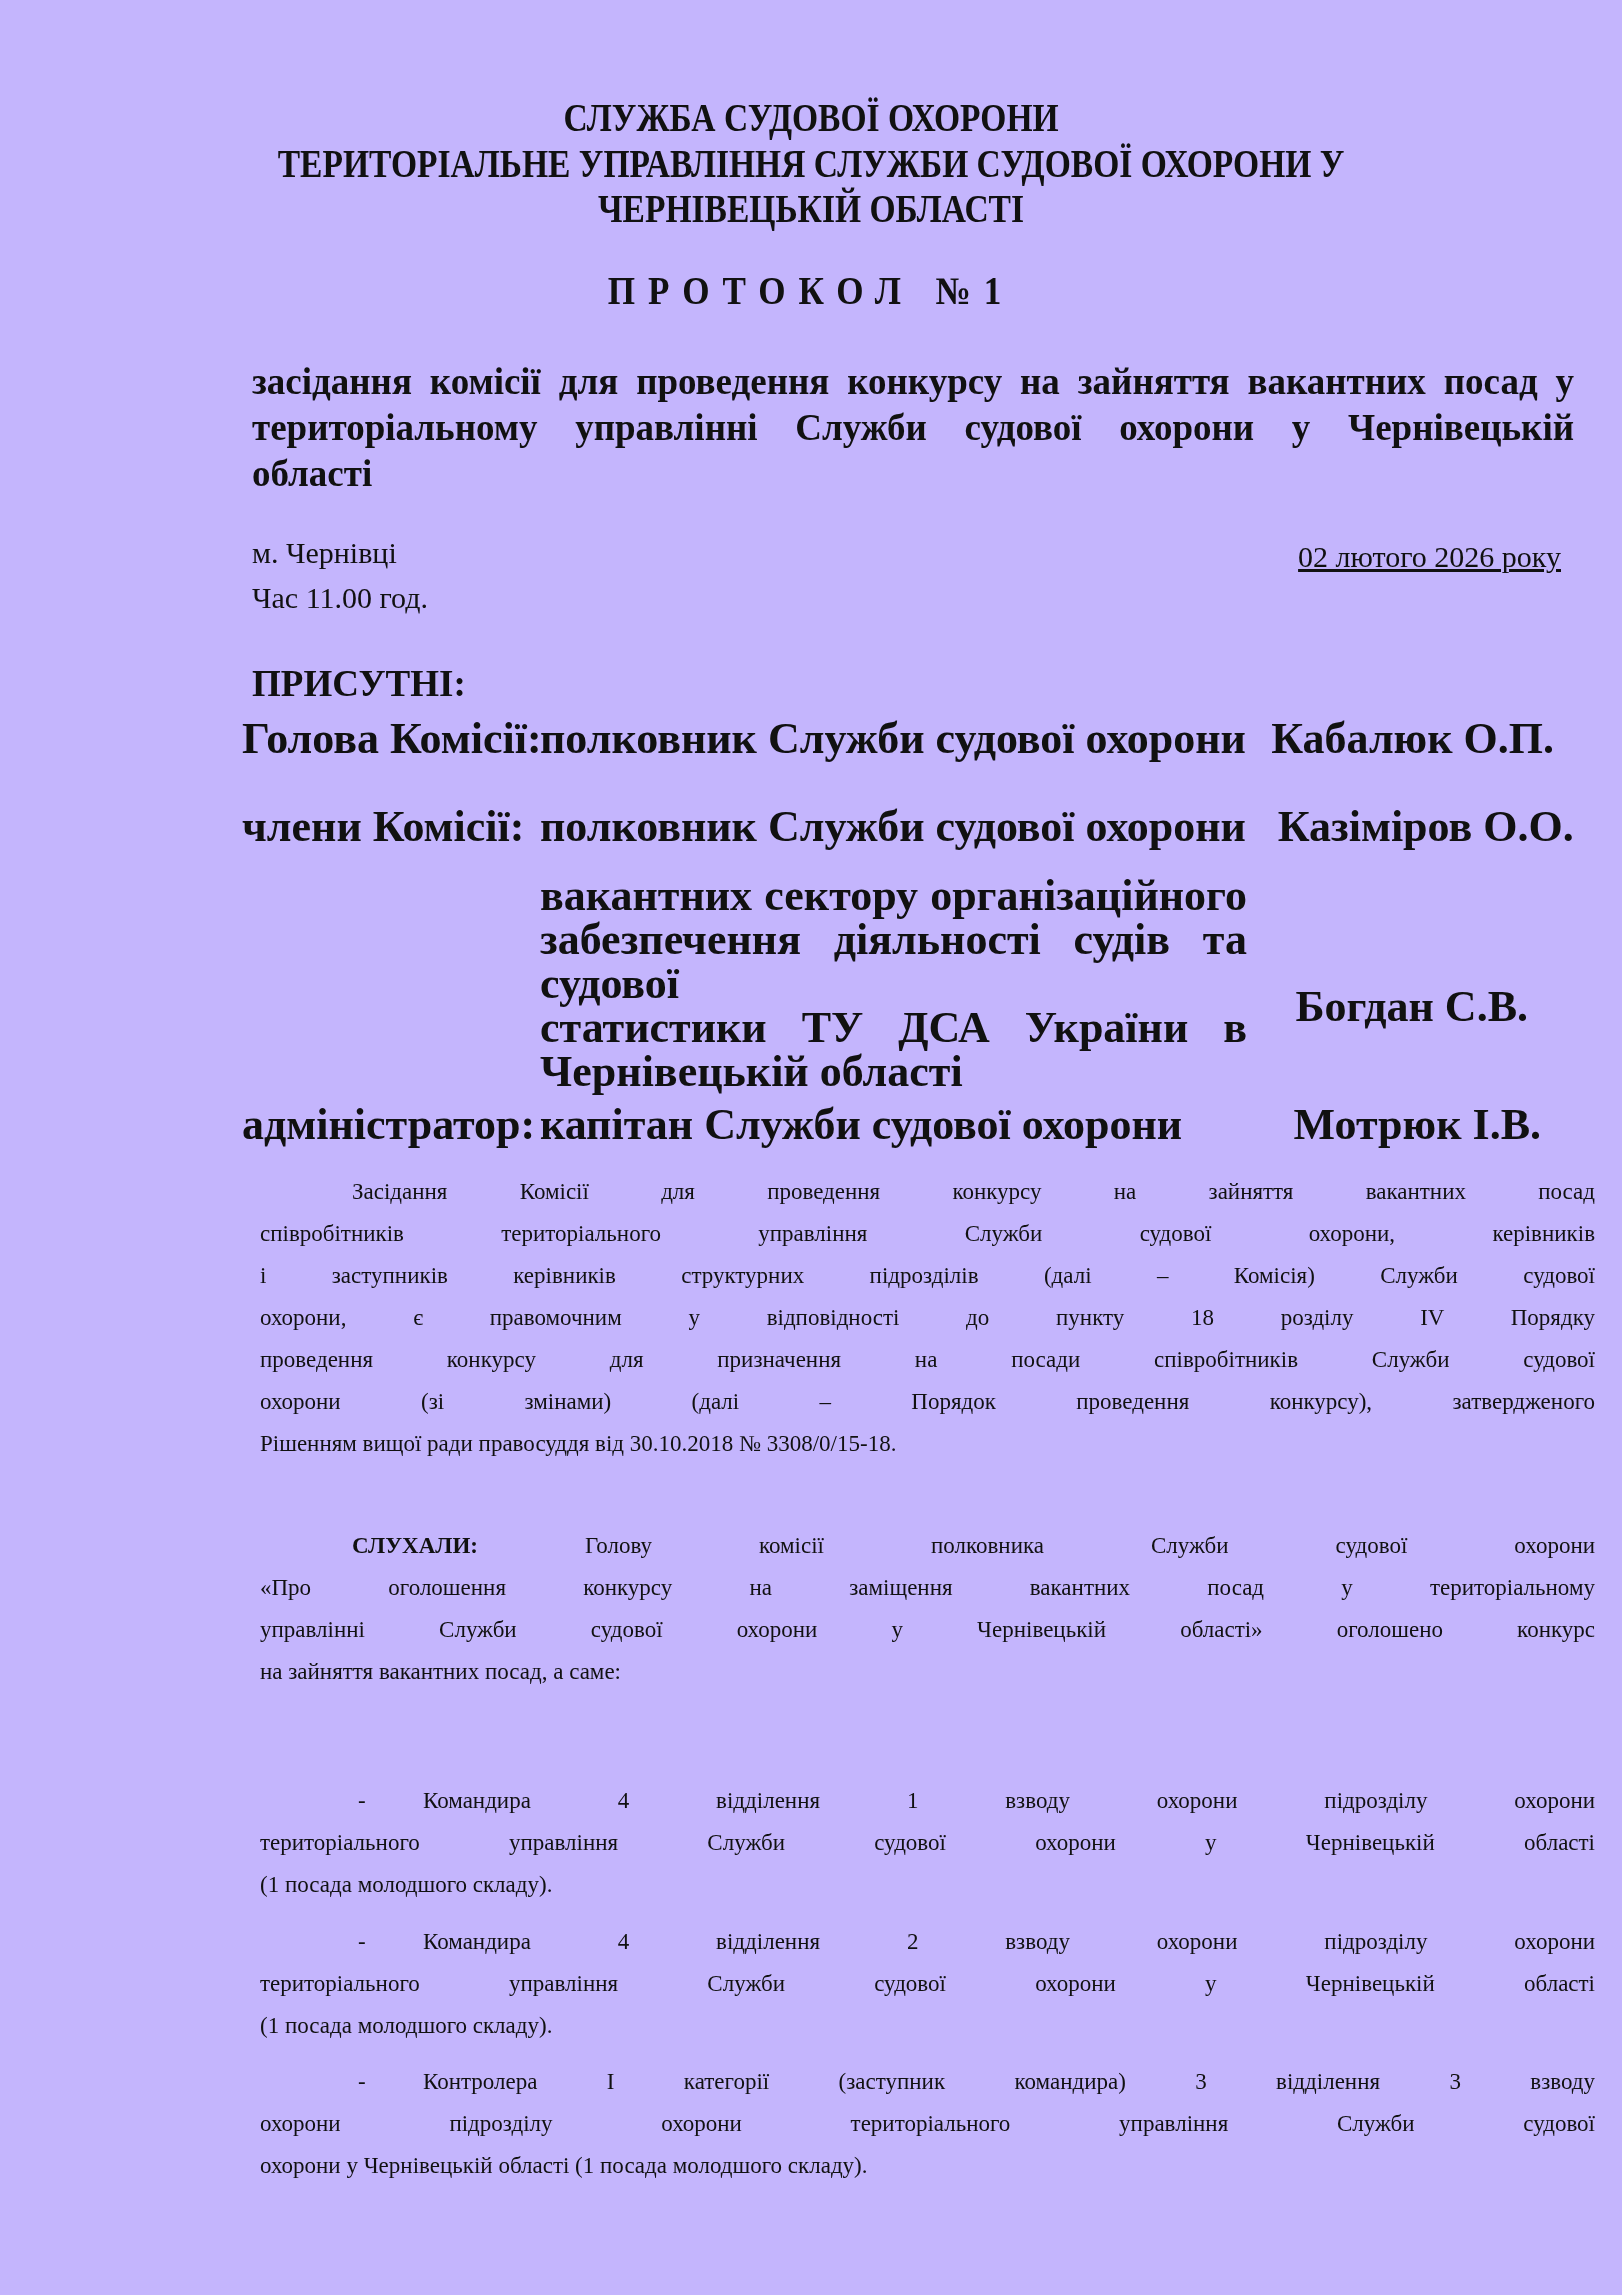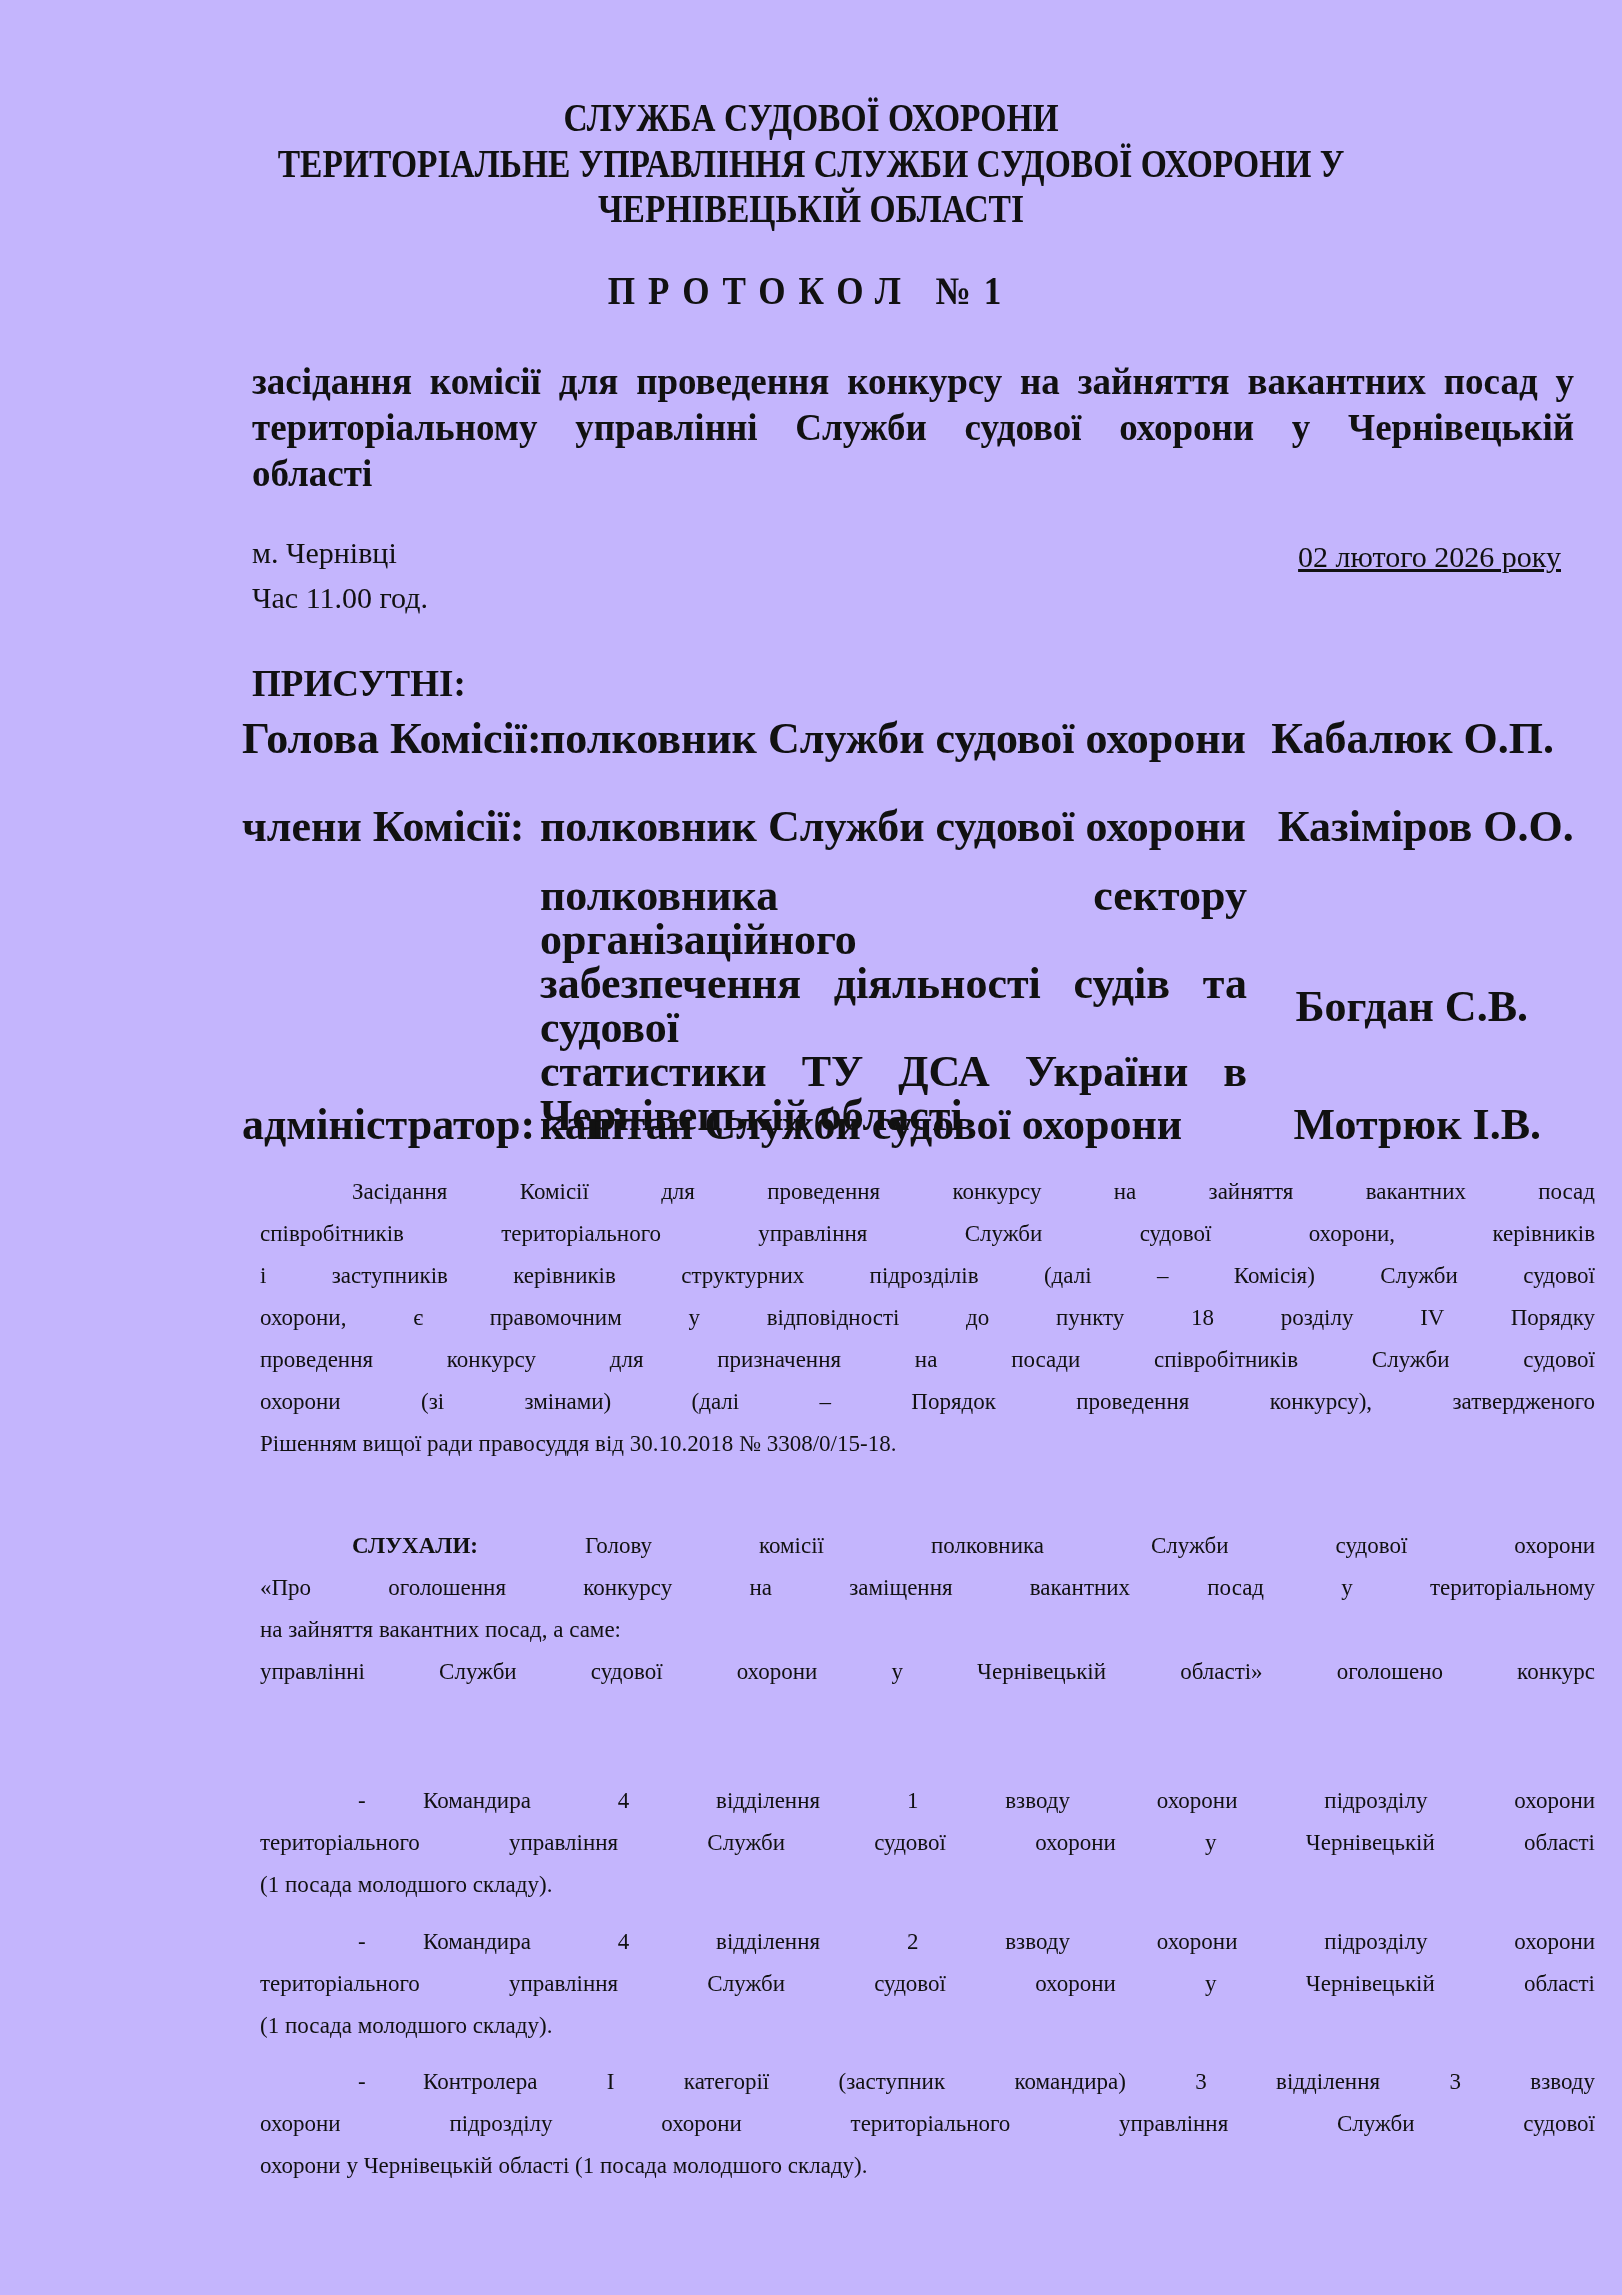--- a/index.html
+++ b/index.html
@@ -61,21 +61,21 @@
   </div>
 
   <div class="row" style="top:805px; height:46px;">
     <span class="role">члени Комісії:</span>
     <span class="title">полковник Служби судової охорони</span>
     <span class="name" style="right:3.3px;">Казіміров О.О.</span>
   </div>
 
   <div class="row" style="top:874px; height:183px;">
     <div class="title just" style="width:707px; line-height:44px;">
-      <span>полковника сектору організаційного</span>
+      <span>вакантних сектору організаційного</span>
       <span>забезпечення діяльності судів та судової</span>
       <span>статистики ТУ ДСА України в</span>
       <span class="last">Чернівецькій області</span>
     </div>
     <span class="name" style="right:49px; top:111px;">Богдан С.В.</span>
   </div>
 
   <div class="row" style="top:1103px; height:46px;">
     <span class="role">адміністратор:</span>
     <span class="title">капітан Служби судової охорони</span>
@@ -88,22 +88,22 @@
     <span class="ln">і заступників керівників структурних підрозділів (далі – Комісія) Служби судової</span>
     <span class="ln">охорони, є правомочним у відповідності до пункту 18 розділу IV Порядку</span>
     <span class="ln">проведення конкурсу для призначення на посади співробітників Служби судової</span>
     <span class="ln">охорони (зі змінами) (далі – Порядок проведення конкурсу), затвердженого</span>
     <span class="ln last">Рішенням вищої ради правосуддя від 30.10.2018 № 3308/0/15-18.</span>
   </div>
 
   <div class="body-p" style="top:1525px;">
     <span class="ln indent"><b class="bold">СЛУХАЛИ:</b> <span>Голову комісії полковника Служби судової охорони</span></span>
     <span class="ln">«Про  оголошення конкурсу на заміщення вакантних посад у територіальному</span>
+    <span class="ln">управлінні Служби судової охорони у Чернівецькій області» оголошено конкурс</span>
     <span class="ln last">на зайняття вакантних посад, а саме:</span>
-    <span class="ln">управлінні Служби судової охорони у Чернівецькій області» оголошено конкурс</span>
   </div>
 
   <div class="body-p" style="top:1780px;">
     <span class="ln" style="padding-left:98px;"><span class="bullet-mark">-</span><span>Командира 4 відділення 1 взводу охорони підрозділу охорони</span></span>
     <span class="ln">територіального управління Служби судової охорони у Чернівецькій області</span>
     <span class="ln last">(1 посада молодшого складу).</span>
   </div>
 
   <div class="body-p" style="top:1921px;">
     <span class="ln" style="padding-left:98px;"><span class="bullet-mark">-</span><span>Командира 4 відділення 2 взводу охорони підрозділу охорони</span></span>

